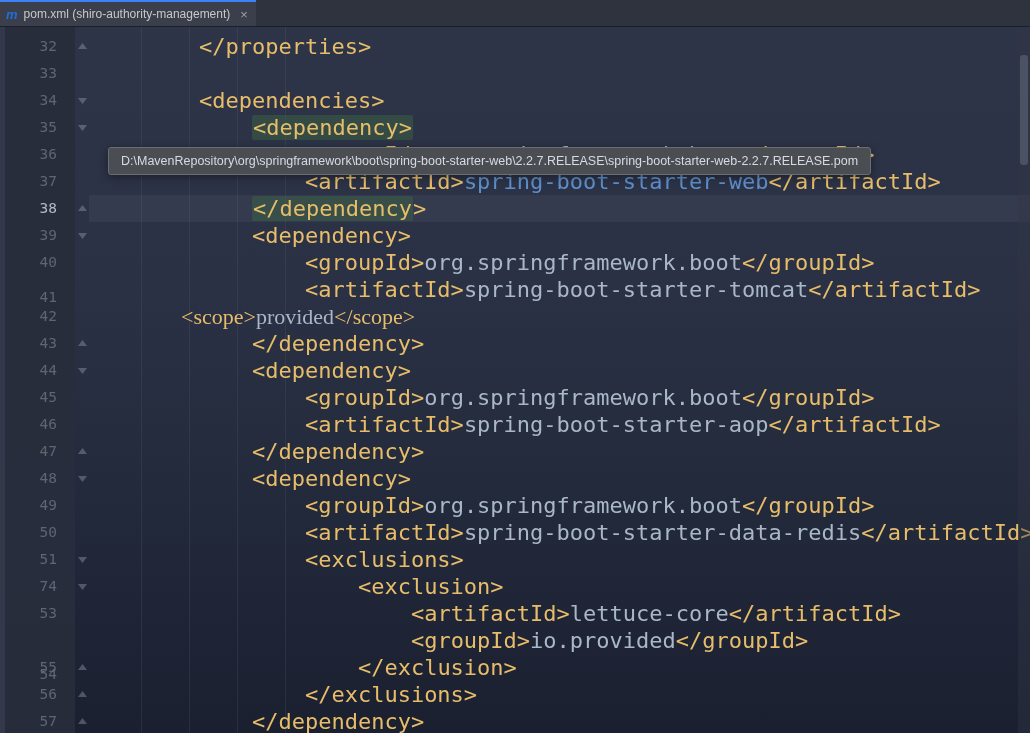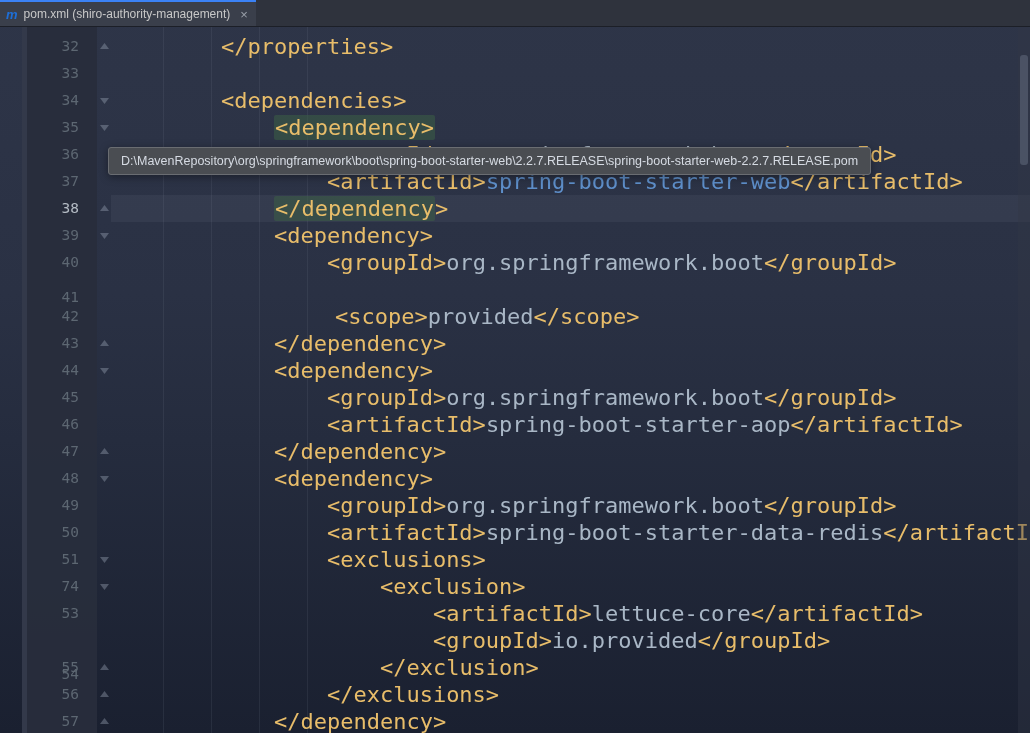--- a/index.html
+++ b/index.html
@@ -46,21 +46,20 @@
   .tab .close {
     color: #9aa0aa;
     font-size: 13px;
     margin-left: 4px;
   }
   .editor {
     flex: 1;
     display: flex;
     position: relative;
     overflow: hidden;
-    padding-left: 22px;
   }
   .gutter {
     width: 70px;
     background: rgba(40,45,60,0.95);
     flex: 0 0 70px;
     position: relative;
   }
   .foldcol {
     width: 14px;
     flex: 0 0 14px;
@@ -296,21 +295,22 @@
     <div class="line" style="position: absolute; top: 6px; left: 4px; right: 14px;"><span class="txt">        </span><span class="tag">&lt;/properties&gt;</span></div>
         <div class="line" style="position: absolute; top: 33px; left: 4px; right: 14px;"><span class="txt"></span></div>
         <div class="line" style="position: absolute; top: 60px; left: 4px; right: 14px;"><span class="txt">        </span><span class="tag">&lt;dependencies&gt;</span></div>
         <div class="line" style="position: absolute; top: 87px; left: 4px; right: 14px;"><span class="txt">            </span><span class="wordbox tag">&lt;dependency&gt;</span></div>
         <div class="line" style="position: absolute; top: 114px; left: 4px; right: 14px;"><span class="txt">                </span><span class="tag">&lt;groupId&gt;</span><span class="txt">org.springframework.boot</span><span class="tag">&lt;/groupId&gt;</span></div>
         <div class="line" style="position: absolute; top: 141px; left: 4px; right: 14px;"><span class="txt">                </span><span class="tag">&lt;artifactId&gt;</span><span class="link">spring-boot-starter-web</span><span class="tag">&lt;/artifactId&gt;</span></div>
         <div class="hl-row" style="top: 168px;"></div>
         <div class="line" style="position: absolute; top: 168px; left: 4px; right: 14px;"><span class="txt">            </span><span class="wordbox tag">&lt;/dependency</span><span class="tag">&gt;</span></div>
         <div class="line" style="position: absolute; top: 195px; left: 4px; right: 14px;"><span class="txt">            </span><span class="tag">&lt;dependency&gt;</span></div>
         <div class="line" style="position: absolute; top: 222px; left: 4px; right: 14px;"><span class="txt">                </span><span class="tag">&lt;groupId&gt;</span><span class="txt">org.springframework.boot</span><span class="tag">&lt;/groupId&gt;</span></div>
-        <div class="line" style="position: absolute; top: 276px; left: 12px; right: 14px;"><span class="txt">                </span><span class="tag">&lt;scope&gt;</span><span class="txt">provided</span><span class="tag">&lt;/scope&gt;</span></div>
+        <div class="line" style="position: absolute; top: 249px; left: 4px; right: 14px;"><span class="txt">                </span><span class="tag">&lt;artifactId&gt;</span><span class="txt">spring-boot-starter-tomcat</span><span class="tag">&lt;/artifactId&gt;</span></div>
+        <div class="line" style="position: absolute; top: 276px; left: 4px; right: 14px; font-family: Liberation Serif, serif;"><span class="txt">                </span><span class="tag">&lt;scope&gt;</span><span class="txt">provided</span><span class="tag">&lt;/scope&gt;</span></div>
         <div class="line" style="position: absolute; top: 303px; left: 4px; right: 14px;"><span class="txt">            </span><span class="tag">&lt;/dependency&gt;</span></div>
         <div class="line" style="position: absolute; top: 330px; left: 4px; right: 14px;"><span class="txt">            </span><span class="tag">&lt;dependency&gt;</span></div>
         <div class="line" style="position: absolute; top: 357px; left: 4px; right: 14px;"><span class="txt">                </span><span class="tag">&lt;groupId&gt;</span><span class="txt">org.springframework.boot</span><span class="tag">&lt;/groupId&gt;</span></div>
         <div class="line" style="position: absolute; top: 384px; left: 4px; right: 14px;"><span class="txt">                </span><span class="tag">&lt;artifactId&gt;</span><span class="txt">spring-boot-starter-aop</span><span class="tag">&lt;/artifactId&gt;</span></div>
         <div class="line" style="position: absolute; top: 411px; left: 4px; right: 14px;"><span class="txt">            </span><span class="tag">&lt;/dependency&gt;</span></div>
         <div class="line" style="position: absolute; top: 438px; left: 4px; right: 14px;"><span class="txt">            </span><span class="tag">&lt;dependency&gt;</span></div>
         <div class="line" style="position: absolute; top: 465px; left: 4px; right: 14px;"><span class="txt">                </span><span class="tag">&lt;groupId&gt;</span><span class="txt">org.springframework.boot</span><span class="tag">&lt;/groupId&gt;</span></div>
         <div class="line" style="position: absolute; top: 492px; left: 4px; right: 14px;"><span class="txt">                </span><span class="tag">&lt;artifactId&gt;</span><span class="txt">spring-boot-starter-data-redis</span><span class="tag">&lt;/artifactId&gt;</span></div>
         <div class="line" style="position: absolute; top: 519px; left: 4px; right: 14px;"><span class="txt">                </span><span class="tag">&lt;exclusions&gt;</span></div>
         <div class="line" style="position: absolute; top: 546px; left: 4px; right: 14px;"><span class="txt">                    </span><span class="tag">&lt;exclusion&gt;</span></div>

